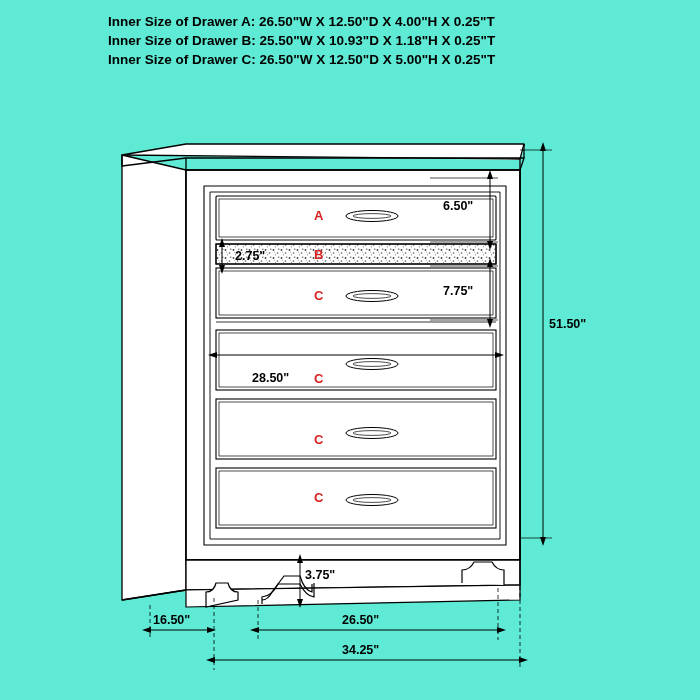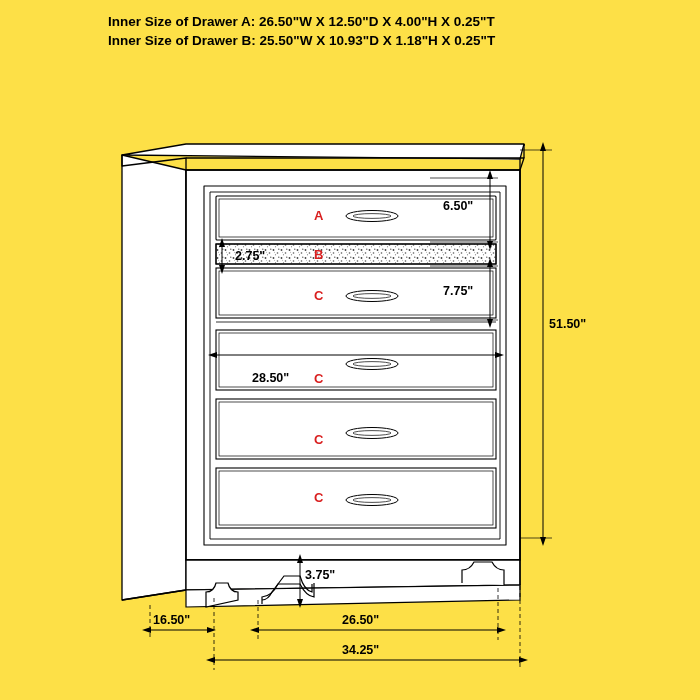--- a/index.html
+++ b/index.html
@@ -4,21 +4,21 @@
 <style>
   html, body {
     margin: 0;
     padding: 0;
     background: #ffffff;
   }
   #page {
     position: relative;
     width: 700px;
     height: 700px;
-    background: #fde047;
+    background: #5eead4;
     font-family: "Liberation Sans", sans-serif;
     overflow: hidden;
   }
   .spec-block {
     position: absolute;
     left: 108px;
     top: 12px;
     width: 500px;
   }
   .spec-line {
@@ -51,20 +51,21 @@
   }
 </style>
 </head>
 <body>
 
 <div id="page">
 
   <div class="spec-block">
     <div class="spec-line">Inner Size of Drawer A: 26.50"W X 12.50"D X 4.00"H X 0.25"T</div>
     <div class="spec-line">Inner Size of Drawer B: 25.50"W X 10.93"D X 1.18"H X 0.25"T</div>
+    <div class="spec-line">Inner Size of Drawer C: 26.50"W X 12.50"D X 5.00"H X 0.25"T</div>
   </div>
 
   <svg class="drawing" viewBox="0 0 700 700">
     <defs>
       <marker id="arrowStart" markerWidth="9" markerHeight="9" refX="8" refY="3" orient="auto">
         <path d="M9,0 L0,3 L9,6 z" fill="#000"></path>
       </marker>
       <marker id="arrowEnd" markerWidth="9" markerHeight="9" refX="1" refY="3" orient="auto">
         <path d="M0,0 L9,3 L0,6 z" fill="#000"></path>
       </marker>

